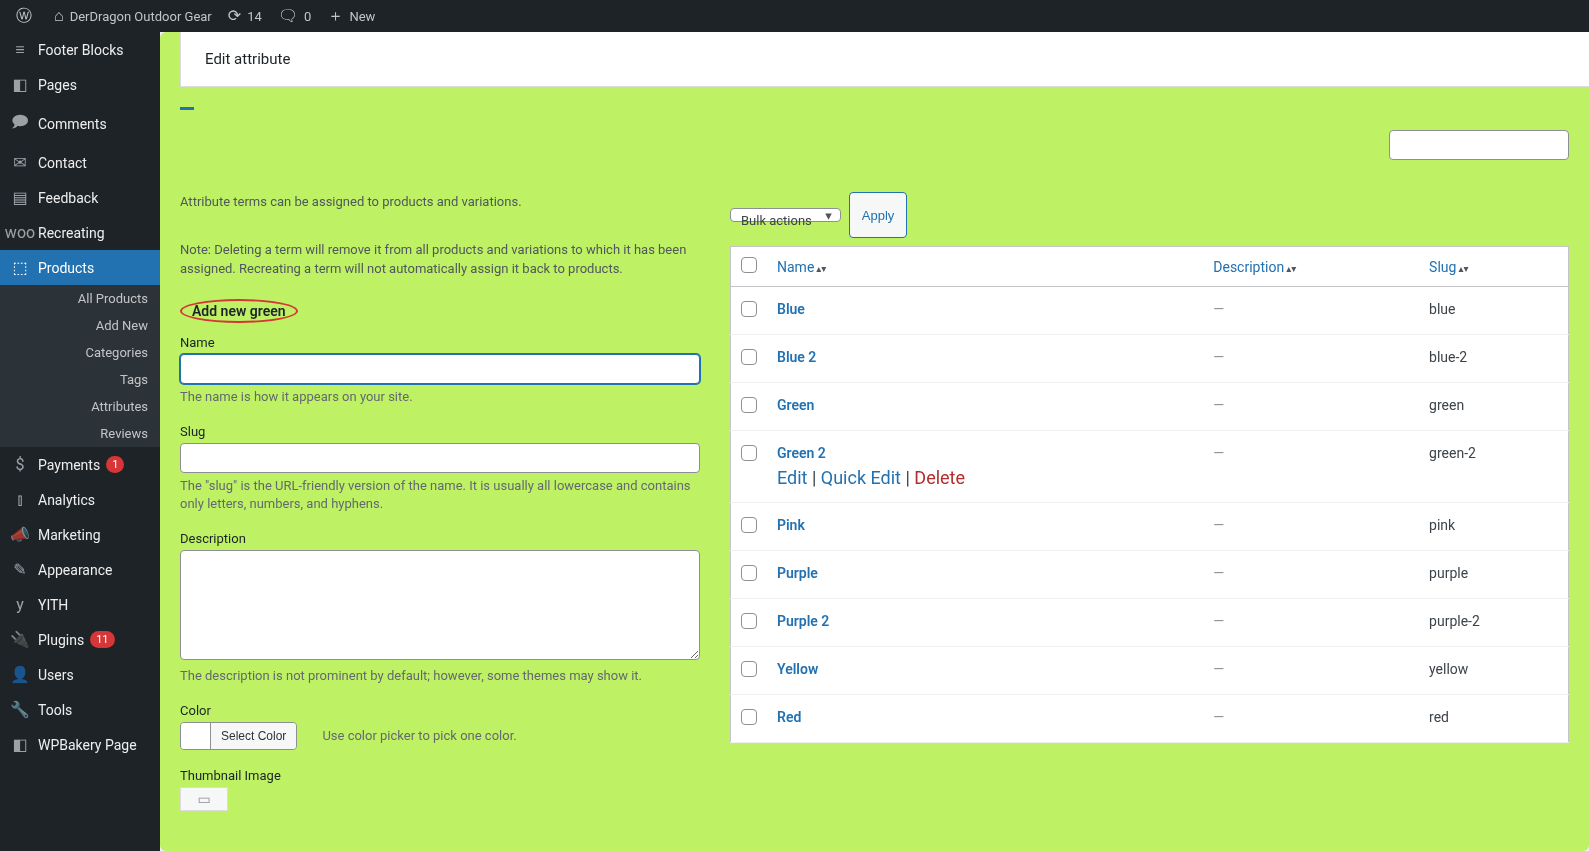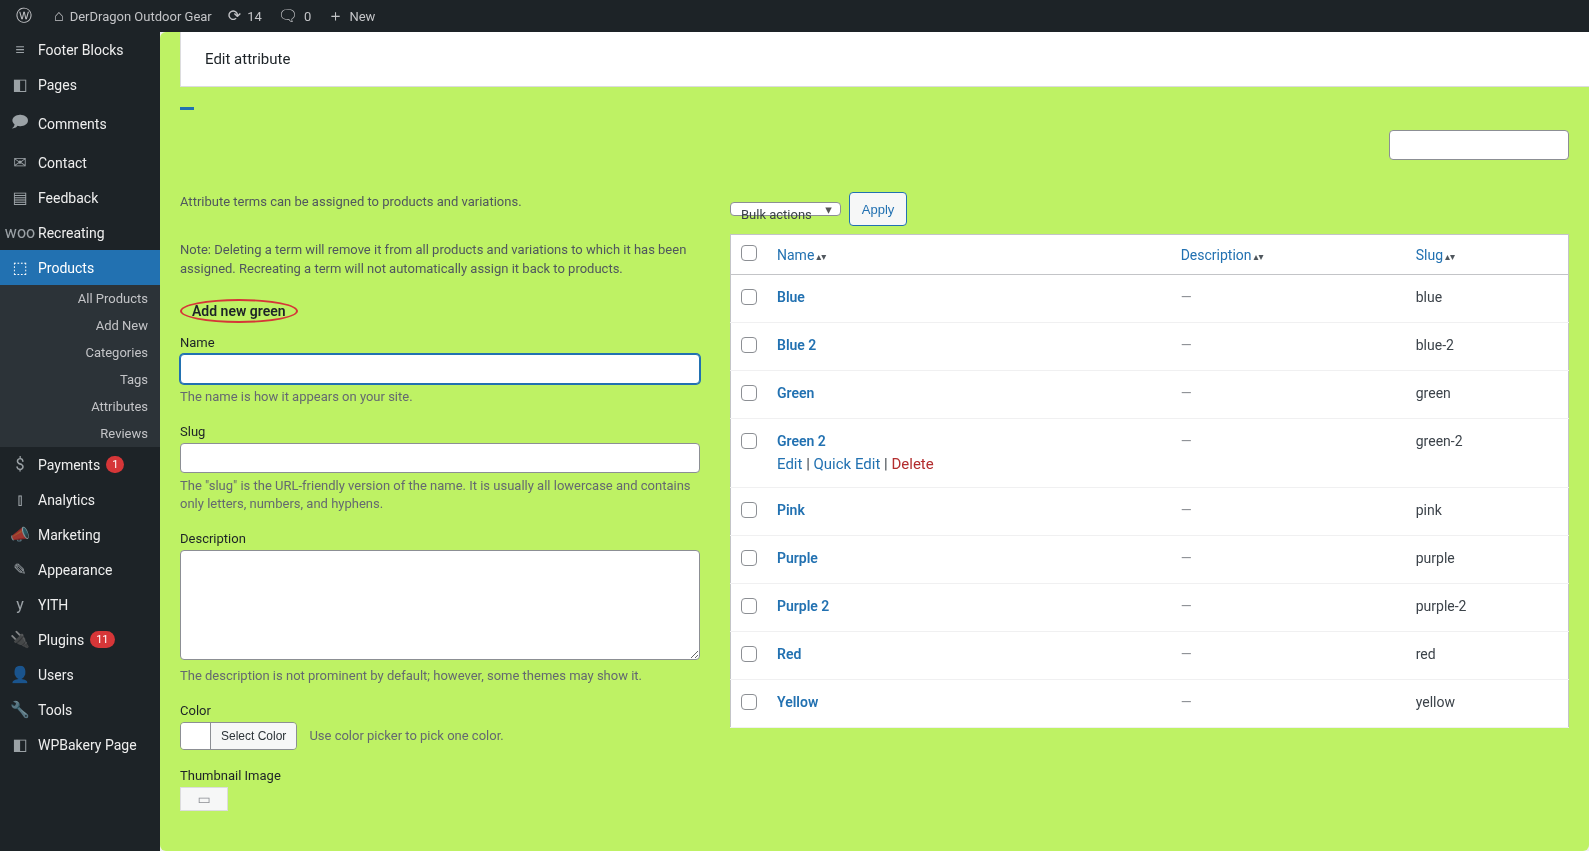--- a/index.html
+++ b/index.html
@@ -25,39 +25,39 @@
 .form-col { flex: 0 0 520px; }
 .form-col p { font-size: 13px; color: #50575e; margin-bottom: 6px; line-height: 1.5; }
 .form-title { font-size: 14px; font-weight: 600; color: #1d2327; margin-top: 14px; margin-bottom: 12px; display: inline-block; }
 .ellipse { border: 2px solid #d63638; border-radius: 50%; padding: 2px 10px; display: inline-block; }
 .field { margin-bottom: 18px; }
 .field-label { display: block; font-size: 13px; color: #1d2327; margin-bottom: 4px; }
 .text-input, textarea { width: 100%; border: 1px solid #8c8f94; border-radius: 4px; padding: 6px 8px; font-size: 14px; background: #fff; }
 .name-input { border-color: #2271b1; box-shadow: 0 0 0 1px #2271b1; }
 .help { font-size: 13px; color: #646970; margin-top: 4px; line-height: 1.4; }
 textarea { height: 110px; resize: both; }
-.color-row { display: flex; align-items: center; gap: 12px; }
+.color-row { display: flex; align-items: center; gap: 25px; }
 .color-btn-wrap { display: flex; border: 1px solid #8c8f94; border-radius: 4px; overflow: hidden; }
 .color-swatch { width: 30px; background: #fff; border-right: 1px solid #8c8f94; }
 .color-btn { background: #f6f7f7; border: none; padding: 6px 10px; font-size: 12px; cursor: pointer; color: #2c3338; }
 .table-col { flex: 1; }
 .search-holder { display: flex; justify-content: flex-end; margin-bottom: 12px; }
 .search-input { width: 180px; border: 1px solid #8c8f94; border-radius: 4px; padding: 4px 8px; height: 30px; }
 .actions-row { display: flex; align-items: center; gap: 8px; margin-bottom: 8px; }
 .bulk-select { border: 1px solid #8c8f94; border-radius: 4px; background: #fff; padding: 4px 28px 4px 10px; font-size: 13px; height: 14px; position: relative; }
 .bulk-select::after { content: '▾'; position: absolute; right: 8px; top: 50%; transform: translateY(-50%); color: #555; }
-.apply-btn { border: 1px solid #2271b1; background: #f6f7f7; color: #2271b1; border-radius: 4px; padding: 4px 12px; font-size: 13px; cursor: pointer; height: 34px; }
+.apply-btn { border: 1px solid #2271b1; background: #f6f7f7; color: #2271b1; border-radius: 4px; padding: 4px 12px; font-size: 13px; cursor: pointer; height: 46px; }
 table.wp-list { width: 100%; border-collapse: collapse; background: #fff; border: 1px solid #c3c4c7; }
 table.wp-list th { text-align: left; padding: 10px 10px; font-size: 14px; font-weight: 400; border-bottom: 1px solid #c3c4c7; }
 table.wp-list th a { color: #2271b1; cursor: pointer; }
 table.wp-list td { padding: 14px 10px; font-size: 14px; border-bottom: 1px solid #f0f0f1; vertical-align: top; }
 .check-col { width: 30px; text-align: center; }
 .name-link { color: #2271b1; font-weight: 600; cursor: pointer; }
 .dash { color: #8c8f94; }
-.row-actions { font-size: 15px; margin-top: 6px; }
+.row-actions { font-size: 18px; margin-top: 6px; }
 .row-actions a { color: #2271b1; cursor: pointer; }
 .row-actions .del { color: #b32d2e; }
 .sort-icon { font-size: 10px; color: #50575e; margin-left: 2px; display: inline-flex; flex-direction: column; line-height: 6px; }
 .chk { width: 16px; height: 16px; border: 1px solid #8c8f94; border-radius: 4px; display: inline-block; background: #fff; cursor: pointer; }
 .thumb-box { width: 48px; height: 24px; border: 1px solid #dcdcde; background: #f6f7f7; display: inline-flex; align-items: center; justify-content: center; color: #8c8f94; font-size: 14px; }
 </style>
 </head>
 <body>
 
 <div class="topbar">
@@ -265,28 +265,28 @@
                 <td>purple</td>
               </tr>
               <tr>
                 <td class="check-col"><span class="chk"></span></td>
                 <td><a class="name-link">Purple 2</a></td>
                 <td><span class="dash">—</span></td>
                 <td>purple-2</td>
               </tr>
               <tr>
                 <td class="check-col"><span class="chk"></span></td>
+                <td><a class="name-link">Yellow</a></td>
+                <td><span class="dash">—</span></td>
+                <td>yellow</td>
+              </tr>
+              <tr>
+                <td class="check-col"><span class="chk"></span></td>
                 <td><a class="name-link">Red</a></td>
                 <td><span class="dash">—</span></td>
                 <td>red</td>
-              </tr>
-              <tr>
-                <td class="check-col"><span class="chk"></span></td>
-                <td><a class="name-link">Yellow</a></td>
-                <td><span class="dash">—</span></td>
-                <td>yellow</td>
               </tr>
             </tbody>
         </table>
       </div>
     </div>
   </div>
 </div>
 
 </body></html>

